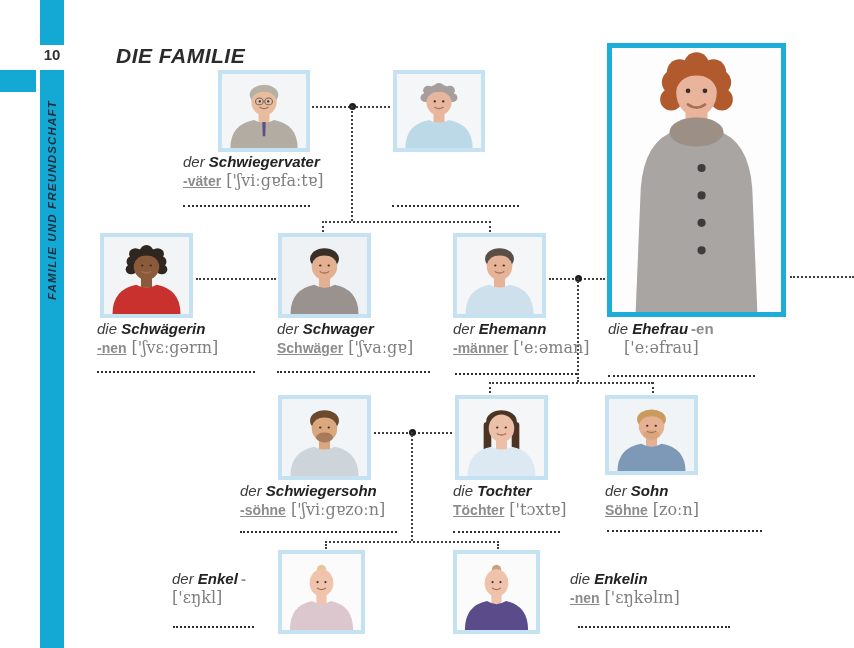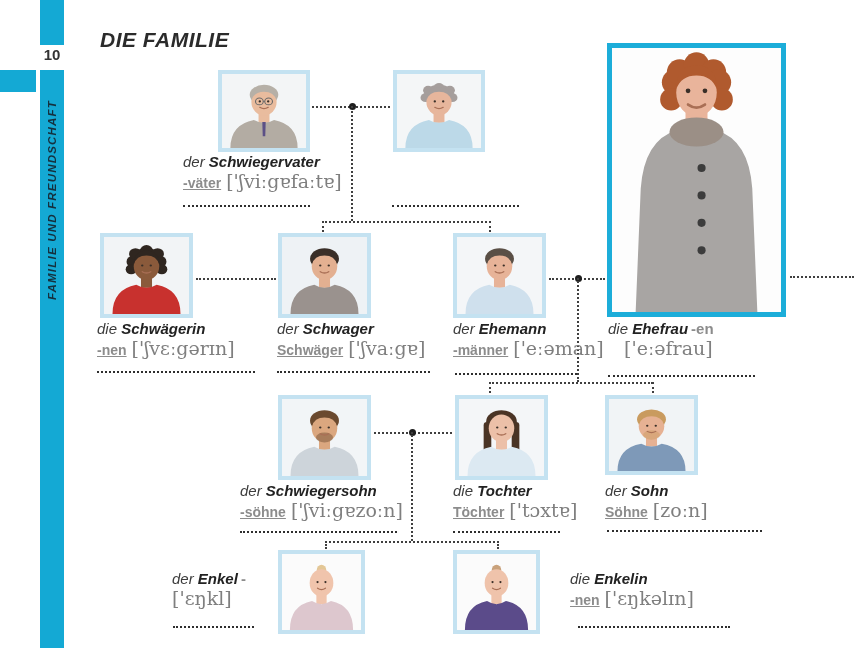--- a/index.html
+++ b/index.html
@@ -6,34 +6,34 @@
   .page{position:relative;width:854px;height:648px;background:#ffffff;overflow:hidden;
         font-family:"Liberation Sans",sans-serif;color:#3a3a3a;}
   
   .accent{position:absolute;background:#14a9d4;}
   .pagenum{position:absolute;left:38px;top:46px;width:28px;text-align:center;
            font-size:15px;font-weight:bold;color:#333;}
   .vtext{position:absolute;left:40px;top:84px;width:24px;height:232px;
          writing-mode:vertical-rl;transform:rotate(180deg);
          font-size:11.5px;font-weight:bold;font-style:italic;letter-spacing:1.2px;
          color:#15303e;line-height:24px;text-align:center;}
-  .title{position:absolute;left:100px;top:28px;margin:0;font-size:21px;font-weight:bold;
+  .title{position:absolute;left:100px;top:28px;margin:16px;font-size:21px;font-weight:bold;
          font-style:italic;color:#2b2b2b;letter-spacing:.5px;text-align:center;}
   
   .photo{position:absolute;margin:0;padding:0;border:4px solid #c4e2f1;background:#fff;box-sizing:border-box;}
   .photo svg{display:block;width:100%;height:100%;}
   .photo.featured{border:5px solid #1cadd9;}
   
   .lbl{position:absolute;line-height:18px;font-size:15px;white-space:nowrap;}
   .l1{font-style:italic;color:#3c3c3c;}
   .l1 .noun{font-weight:bold;color:#222;}
   .l1 .plu-inline{font-style:normal;font-weight:bold;color:#8c8c8c;margin-left:3px;}
   .l2{font-size:14px;margin-top:1px;}
   .plu{font-weight:bold;color:#8c8c8c;text-decoration:underline;}
-  .ipa{font-family:"DejaVu Serif","DejaVu Sans",serif;color:#7f7f7f;margin-left:5px;font-size:19px;}
+  .ipa{font-family:"DejaVu Serif","DejaVu Sans",serif;color:#7f7f7f;margin-left:5px;font-size:16px;}
   
   .dh{position:absolute;height:0;border-top:2px dotted #3f3f3f;}
   .dv{position:absolute;width:0;border-left:2px dotted #3f3f3f;}
   .dot{position:absolute;width:7px;height:7px;border-radius:50%;background:#1f1f1f;}
   .pl{position:absolute;height:0;border-top:2px dotted #2e2e2e;}
 </style>
 </head>
 <body>
 
 <div class="page">

